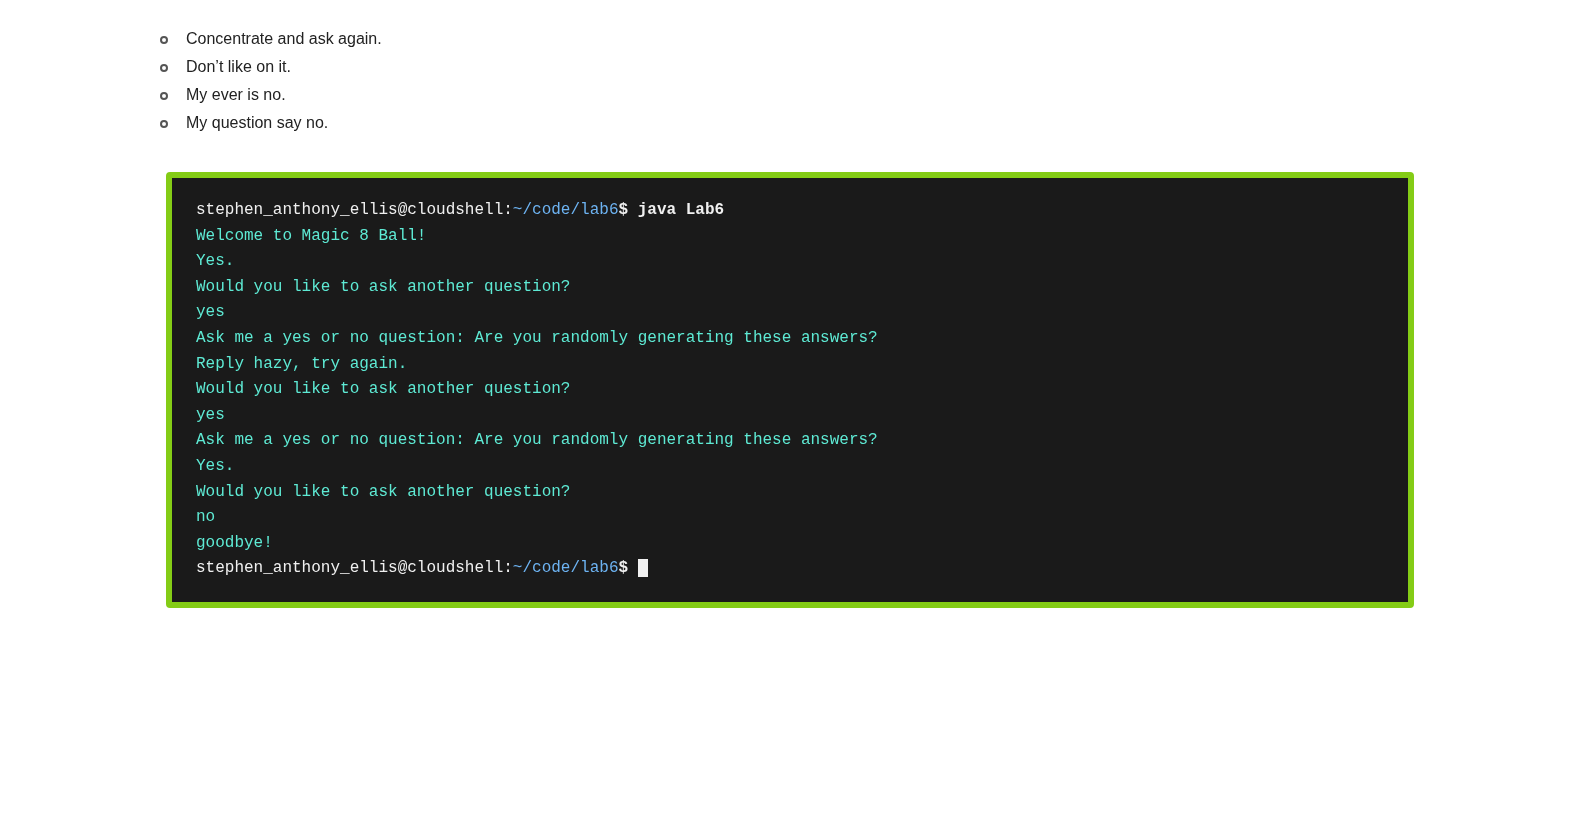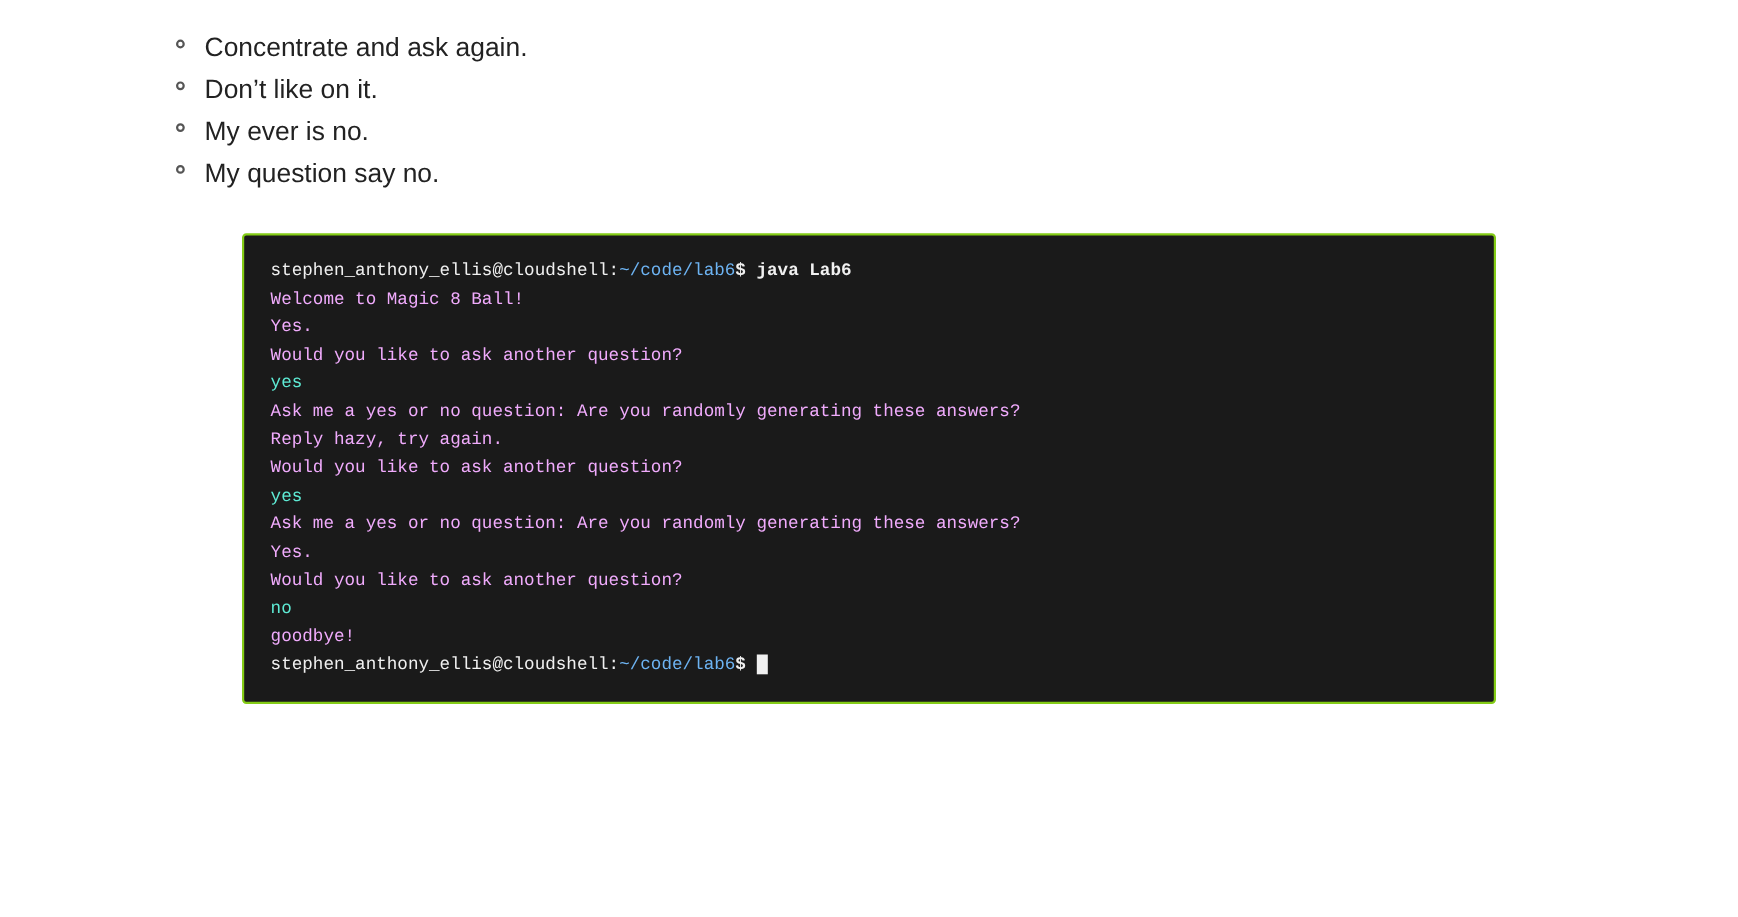--- a/index.html
+++ b/index.html
@@ -20,41 +20,41 @@
 
     .bullet-list {
       list-style: none;
       margin-bottom: 40px;
     }
 
     .bullet-list li {
       display: flex;
       align-items: flex-start;
       margin-bottom: 10px;
-      font-size: 24px;
+      font-size: 16px;
       color: #222;
     }
 
     .bullet-circle {
       display: inline-block;
       width: 8px;
       height: 8px;
       border: 2px solid #555;
       border-radius: 50%;
       margin-right: 18px;
       margin-top: 6px;
       flex-shrink: 0;
     }
 
     .terminal-container {
       background: #1a1a1a;
-      border: 2px solid #84cc16;
+      border: 6px solid #84cc16;
       border-radius: 4px;
       padding: 20px 24px;
-      width: 1140px;
+      width: 1248px;
       margin: 0 auto;
       font-family: 'Courier New', Courier, monospace;
       font-size: 16px;
       color: #f0f0f0;
       line-height: 1.6;
     }
 
     .terminal-line {
       white-space: pre;
       display: block;
@@ -72,21 +72,21 @@
     .term-command {
       color: #f0f0f0;
       font-weight: bold;
     }
 
     .term-input {
       color: #5eead4;
     }
 
     .term-output {
-      color: #f0abfc;
+      color: #5eead4;
     }
 
     .term-cursor {
       display: inline-block;
       width: 10px;
       height: 18px;
       background: #f0f0f0;
       vertical-align: text-bottom;
       animation: blink 1s step-end infinite;
     }

